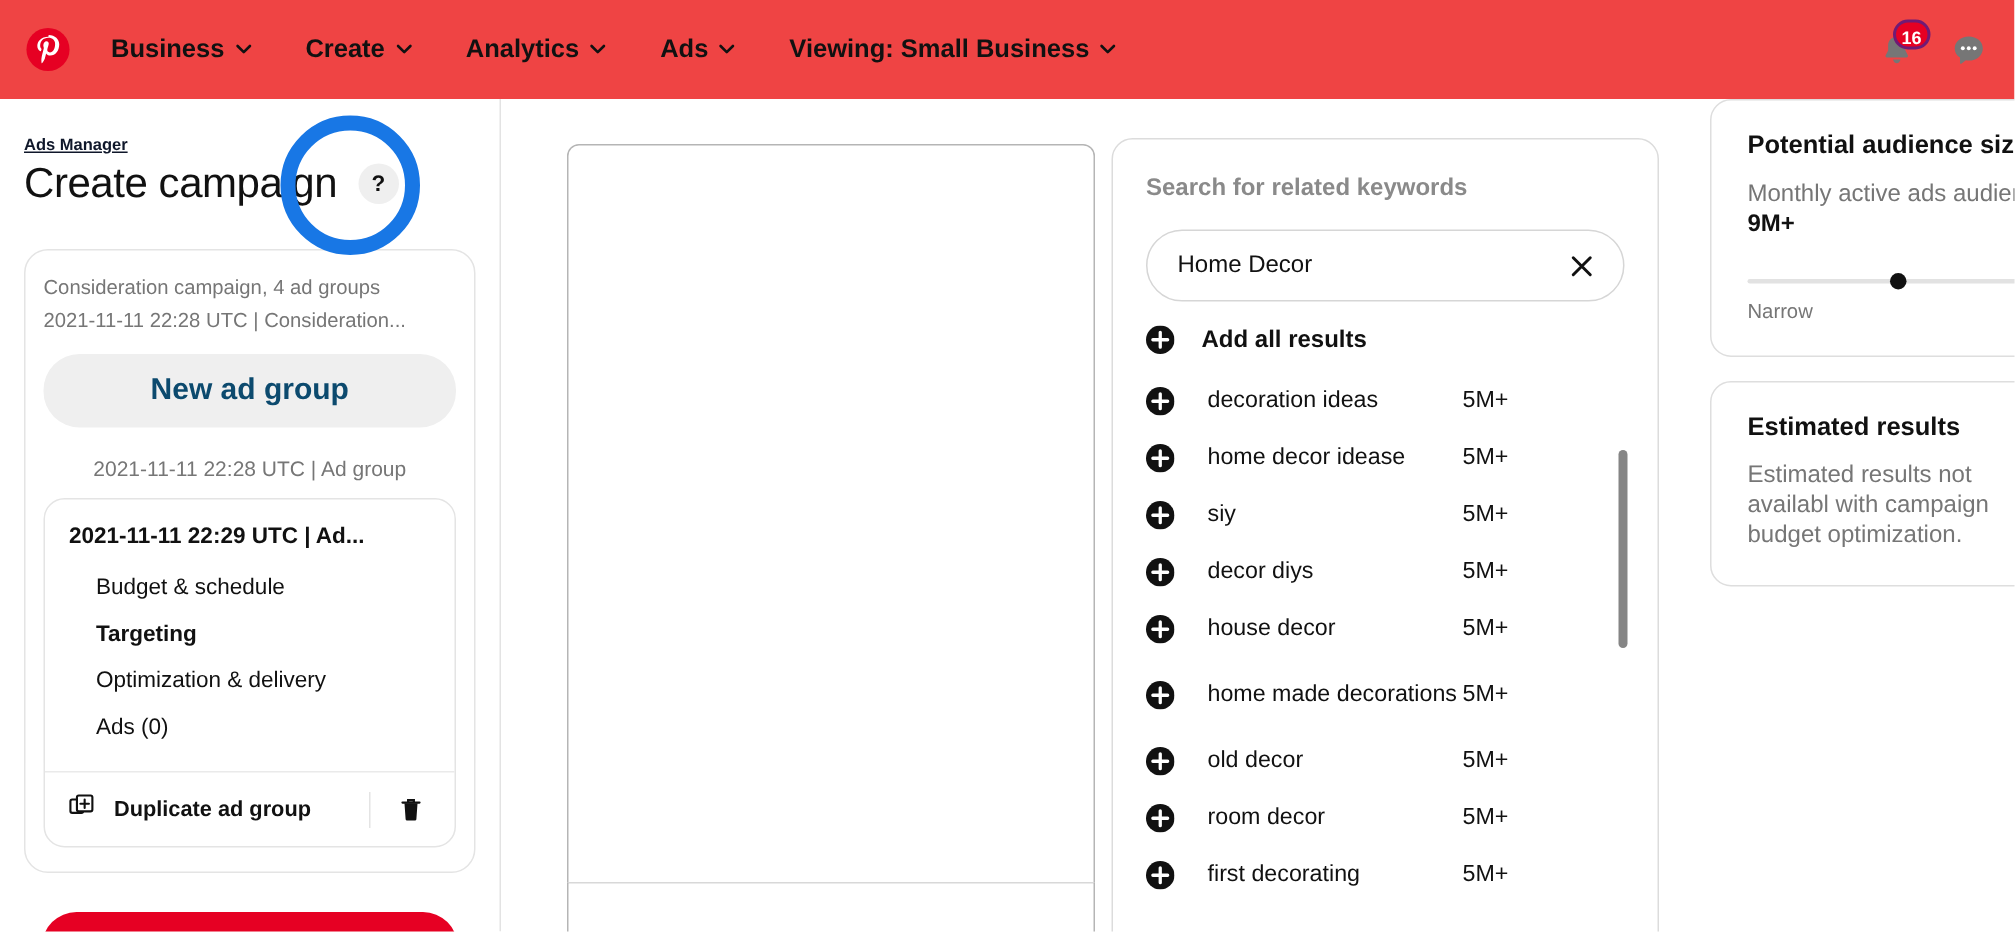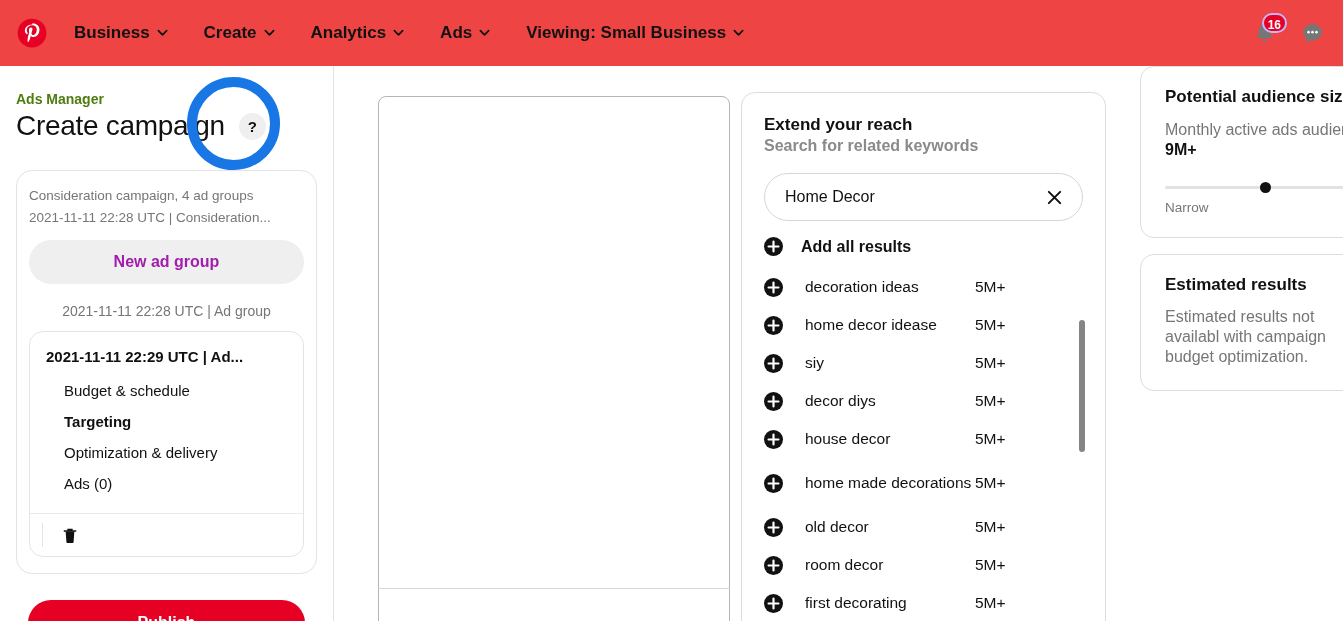--- a/index.html
+++ b/index.html
@@ -28,47 +28,47 @@
     white-space: nowrap;
   }
   .chev { width: 11px; height: 11px; display: inline-block; position: relative; top: -1px; }
   .chev svg { display: block; }
   .nav-right { position: absolute; right: 18px; top: 0; height: 66px; display: flex; align-items: center; gap: 22px; }
   .icon-btn { position: relative; cursor: pointer; width: 26px; height: 26px; display: flex; align-items: center; justify-content: center; }
   .badge {
     position: absolute; top: -7px; right: -10px;
     background: #e60023; color: #fff; font-size: 12px; font-weight: bold;
     border-radius: 999px; min-width: 22px; height: 20px; line-height: 20px;
-    text-align: center; padding: 0 4px; border: 2px solid #c4b5fd;
+    text-align: center; padding: 0 4px; border: 2px solid #701a75;
   }
 
   
   .sidebar {
     position: absolute; left: 0; top: 66px; width: 334px; height: 555px;
     background: #ffffff; border-right: 1px solid #e3e3e3;
     padding: 0 16px;
   }
-  .eyebrow { font-size: 14px; font-weight: bold; color: #4d7c0f; margin-top: 25px; }
+  .eyebrow { font-size: 11px; font-weight: bold; color: #0f172a; margin-top: 25px; text-decoration: underline; }
   .page-title-row { display: flex; align-items: center; gap: 14px; margin-top: 3px; }
   .page-title { font-size: 28px; font-weight: 400; color: #111; letter-spacing: -0.3px; }
   .help-badge {
     width: 27px; height: 27px; border-radius: 50%; background: #efefef;
     display: flex; align-items: center; justify-content: center;
     font-size: 15px; font-weight: bold; color: #111; cursor: pointer;
   }
 
   .campaign-card {
     margin-top: 28px; border: 1px solid #e4e4e4; border-radius: 16px;
     padding: 14px 12px 16px 12px;
   }
   .camp-line { font-size: 13.5px; color: #767676; line-height: 1.6; }
   .new-ad-group-btn {
     margin: 12px auto 0 auto; display: block; width: 100%;
     background: #efefef; border: none; border-radius: 24px;
-    padding: 13px 10px; font-size: 16px; font-weight: bold; color: #a21caf;
+    padding: 13px 10px; font-size: 20px; font-weight: bold; color: #0c4a6e;
     cursor: pointer; font-family: inherit;
   }
   .adgroup-stamp { text-align: center; font-size: 14px; color: #767676; margin-top: 19px; }
 
   .adgroup-card {
     margin-top: 12px; border: 1px solid #e4e4e4; border-radius: 14px;
     background: #fff;
   }
   .adgroup-head { font-size: 15px; font-weight: bold; color: #111; padding: 16px 16px 0 16px; }
   .nav-list { padding: 10px 16px 14px 16px; }
@@ -266,20 +266,30 @@
 
       <div class="adgroup-card">
         <div class="adgroup-head">2021-11-11 22:29 UTC | Ad...</div>
         <div class="nav-list">
           <div class="step">Budget &amp; schedule</div>
           <div class="step active">Targeting</div>
           <div class="step">Optimization &amp; delivery</div>
           <div class="step">Ads (0)</div>
         </div>
         <div class="adgroup-foot">
+          <div class="dup-btn">
+            <span>
+              <svg width="17" height="17" viewBox="0 0 18 18">
+                <rect x="1" y="4.2" width="9" height="9.5" rx="1.3" fill="none" stroke="#111" stroke-width="1.5"></rect>
+                <rect x="5.6" y="1.4" width="10.9" height="11.2" rx="1.3" fill="#fff" stroke="#111" stroke-width="1.5"></rect>
+                <path d="M11.05 4.2v6M8.05 7.2h6" stroke="#111" stroke-width="1.5" stroke-linecap="round"></path>
+              </svg>
+            </span>
+            <span>Duplicate ad group</span>
+          </div>
           <div class="foot-sep"></div>
           <div class="trash-btn">
             <svg width="16" height="17" viewBox="0 0 16 18">
               <path d="M2 4.3h12M6 4.3V2.6h4v1.7" stroke="#111" stroke-width="1.6" fill="none" stroke-linecap="round"></path>
               <path d="M3.4 4.8h9.2l-.8 11.2a1 1 0 0 1-1 .9H5.2a1 1 0 0 1-1-.9L3.4 4.8z" fill="#111"></path>
             </svg>
           </div>
         </div>
       </div>
     </div>
@@ -289,21 +299,20 @@
 
   <div class="center-wrap">
 
     <div class="keyword-panel"></div>
     <div class="kw-count-bar">
       
     </div>
 
     <div class="reach-panel">
       <div class="reach-head">
-        <div class="reach-title">Extend your reach</div>
         <div class="reach-sub">Search for related keywords</div>
       </div>
 
       <div class="search-box">
         <input type="text" value="Home Decor" style="">
         <span class="clear-x">
           <svg width="17" height="17" viewBox="0 0 18 18">
             <path d="M3 3l12 12M15 3L3 15" stroke="#111" stroke-width="2.1" stroke-linecap="round"></path>
           </svg>
         </span>

